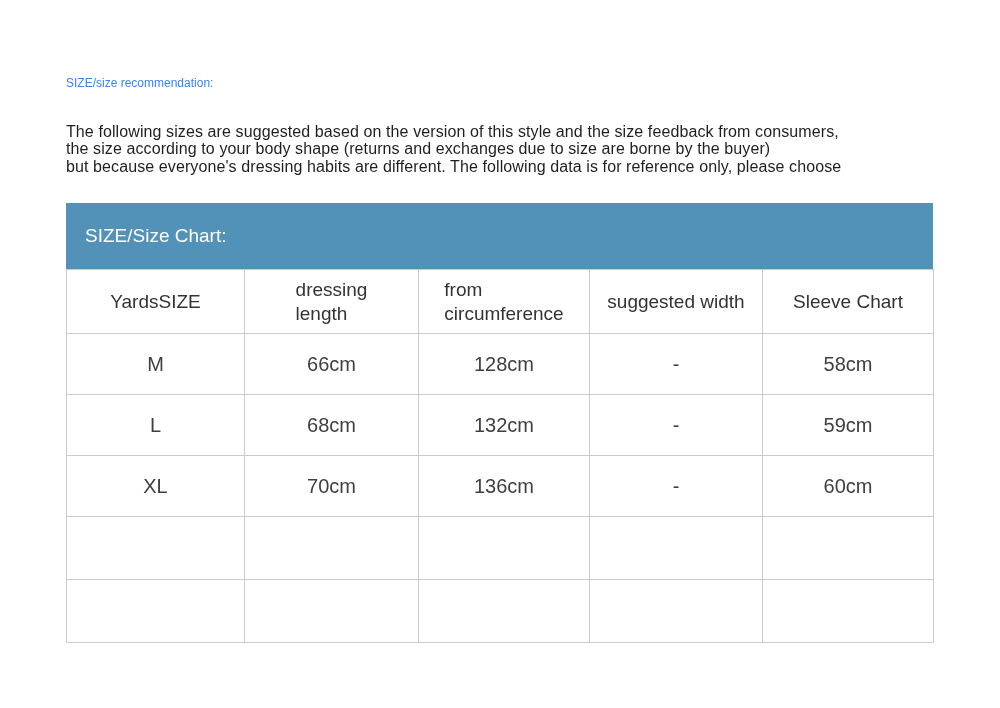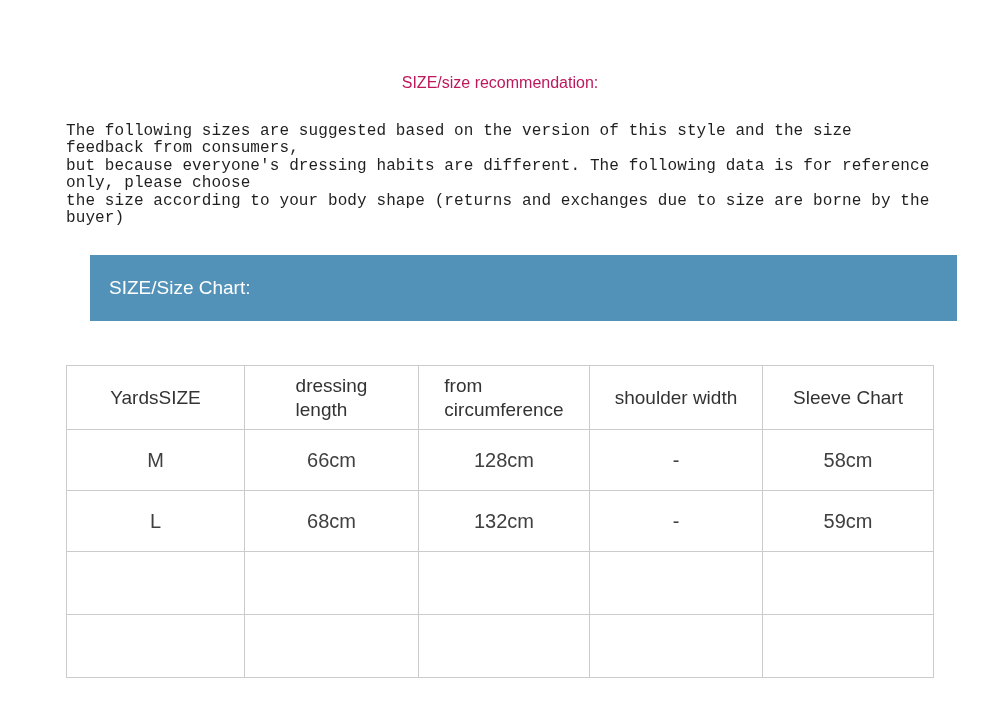--- a/index.html
+++ b/index.html
@@ -13,50 +13,46 @@
     color: #222222;
   }
   .page {
     width: 1000px;
     height: 708px;
     padding: 0 66px 0 66px;
     overflow: hidden;
   }
   .title {
     margin-top: 74px;
-    font-size: 16px;
+    font-size: 12px;
     line-height: 18px;
-    color: #be185d;
-    text-align: center;
+    color: #3b82f6;
   }
   .description {
     margin-top: 31px;
     font-size: 16px;
     line-height: 17.4px;
     color: #1f1f1f;
     letter-spacing: 0.1px;
-    font-family: Liberation Mono, monospace;
   }
   .chart-header {
     margin-top: 28px;
     width: 867px;
     height: 66px;
     background: #5292b8;
     color: #ffffff;
     font-size: 19px;
     display: flex;
     align-items: center;
     padding-left: 19px;
-    margin-left: 24px;
   }
   table.size-table {
     width: 867px;
     border-collapse: collapse;
     table-layout: fixed;
-    margin-top: 44px;
   }
   table.size-table th,
   table.size-table td {
     border: 1px solid #cbcbcb;
     text-align: center;
     vertical-align: middle;
     font-weight: normal;
     padding: 0;
   }
   table.size-table thead th {
@@ -81,22 +77,22 @@
 </style>
 </head>
 <body>
 
 <div class="page">
 
   <div class="title">SIZE/size recommendation:</div>
 
   <div class="description">
     <div>The following sizes are suggested based on the version of this style and the size feedback from consumers,</div>
+    <div>the size according to your body shape (returns and exchanges due to size are borne by the buyer)</div>
     <div>but because everyone's dressing habits are different. The following data is for reference only, please choose</div>
-    <div>the size according to your body shape (returns and exchanges due to size are borne by the buyer)</div>
   </div>
 
   <div class="chart-header">
     <span>SIZE/Size Chart:</span>
   </div>
 
   <table class="size-table">
     <colgroup>
       <col style="width:178px">
       <col style="width:174px">
@@ -111,21 +107,21 @@
         </th>
         <th>
           <span class="hwrap">dressing
 length</span>
         </th>
         <th>
           <span class="hwrap">from
 circumference</span>
         </th>
         <th>
-          <span class="hwrap">shoulder width</span>
+          <span class="hwrap">suggested width</span>
         </th>
         <th>
           <span class="hwrap">Sleeve Chart</span>
         </th>
       </tr>
     </thead>
     <tbody>
       <tr class="row-data">
         <td>M</td>
         <td>66cm</td>
@@ -133,20 +129,27 @@
         <td>-</td>
         <td>58cm</td>
       </tr>
       <tr class="row-data">
         <td>L</td>
         <td>68cm</td>
         <td>132cm</td>
         <td>-</td>
         <td>59cm</td>
       </tr>
+      <tr class="row-data">
+        <td>XL</td>
+        <td>70cm</td>
+        <td>136cm</td>
+        <td>-</td>
+        <td>60cm</td>
+      </tr>
       <tr class="row-empty">
         <td></td>
         <td></td>
         <td></td>
         <td></td>
         <td></td>
       </tr>
       <tr class="row-empty">
         <td></td>
         <td></td>

